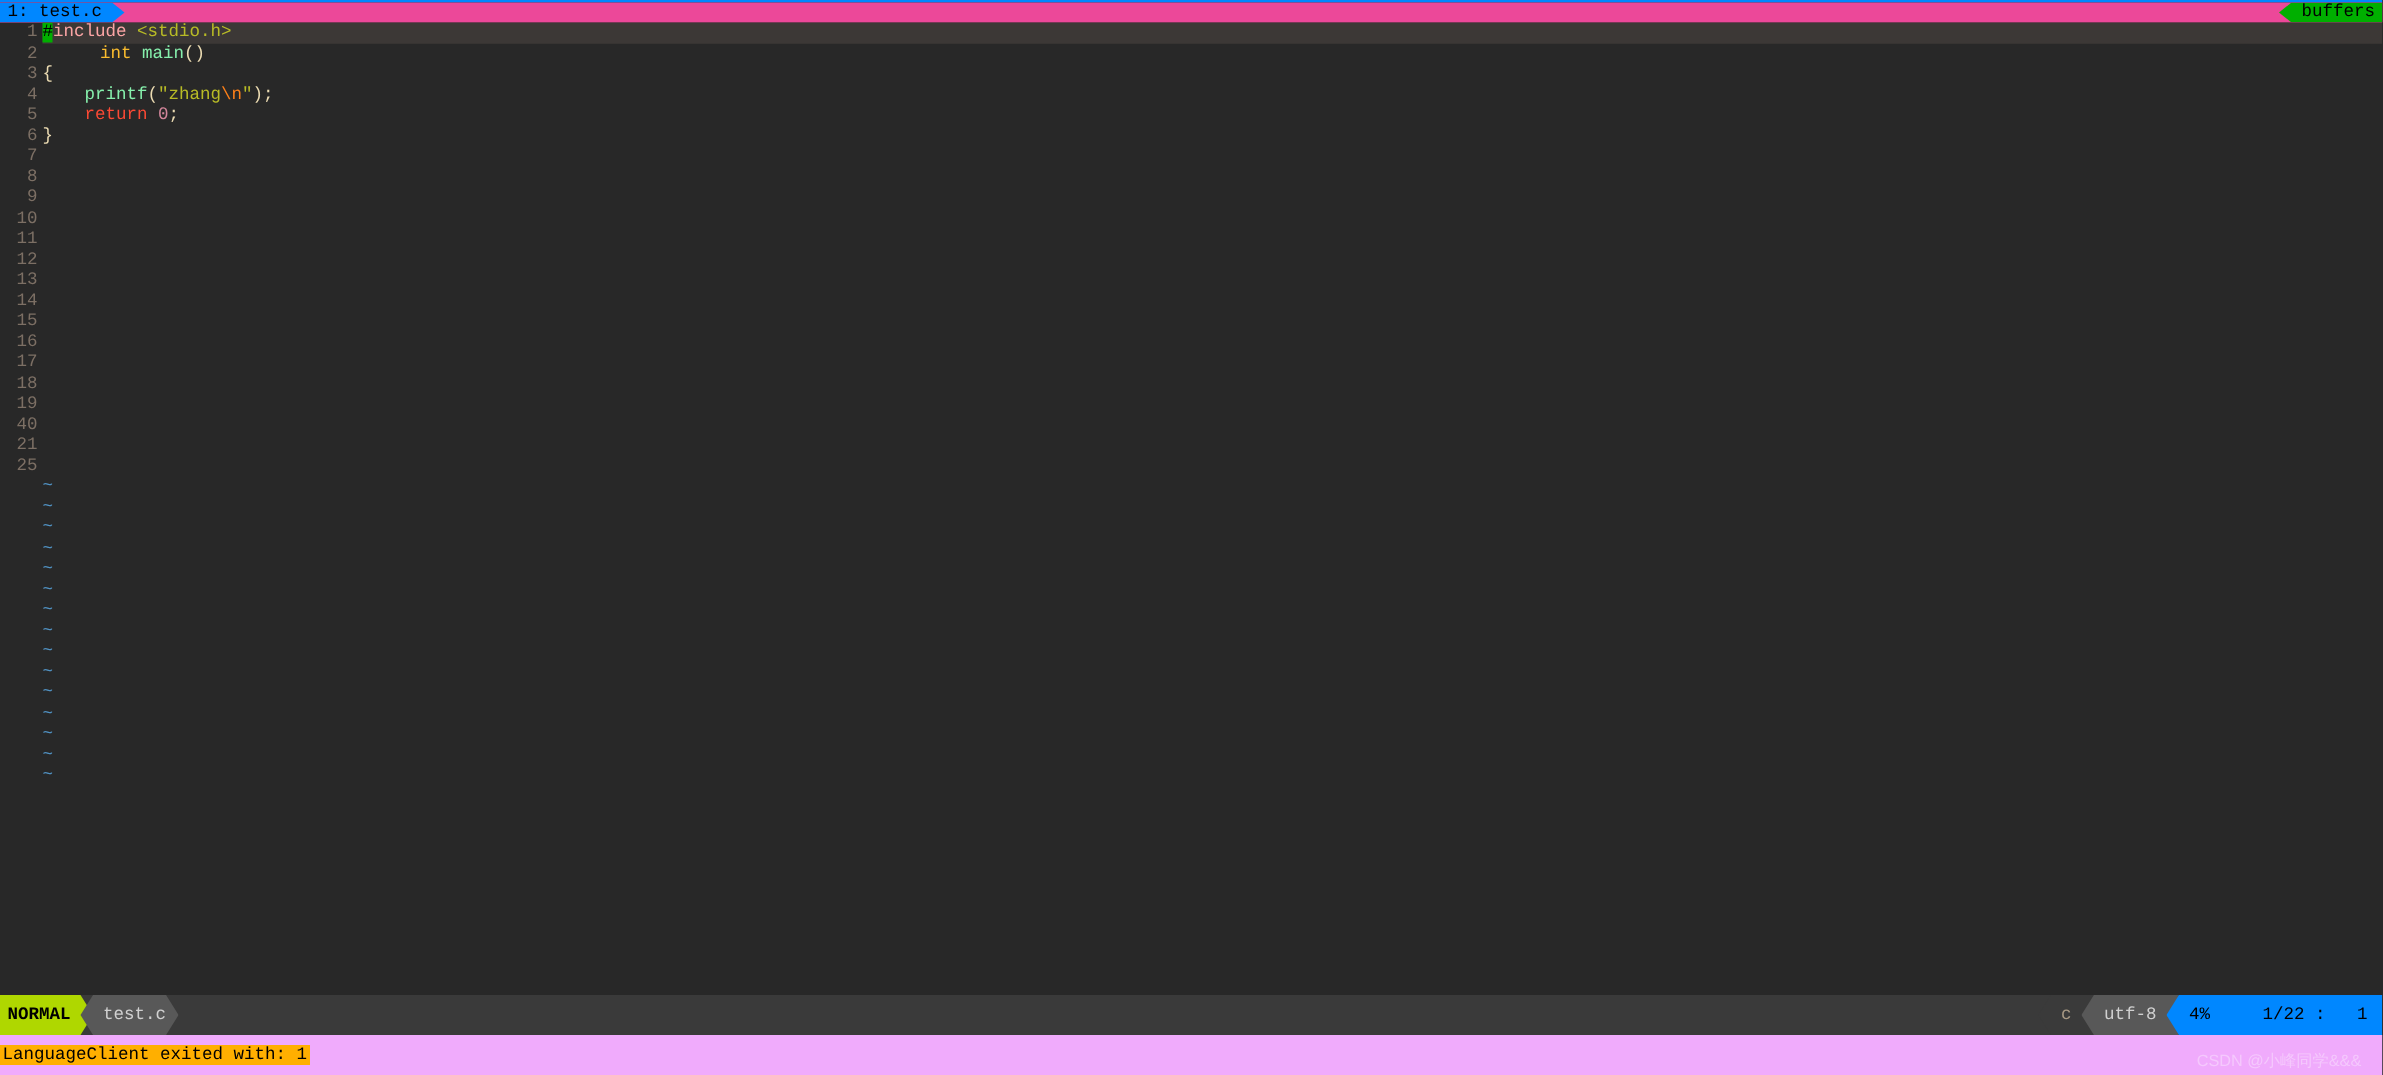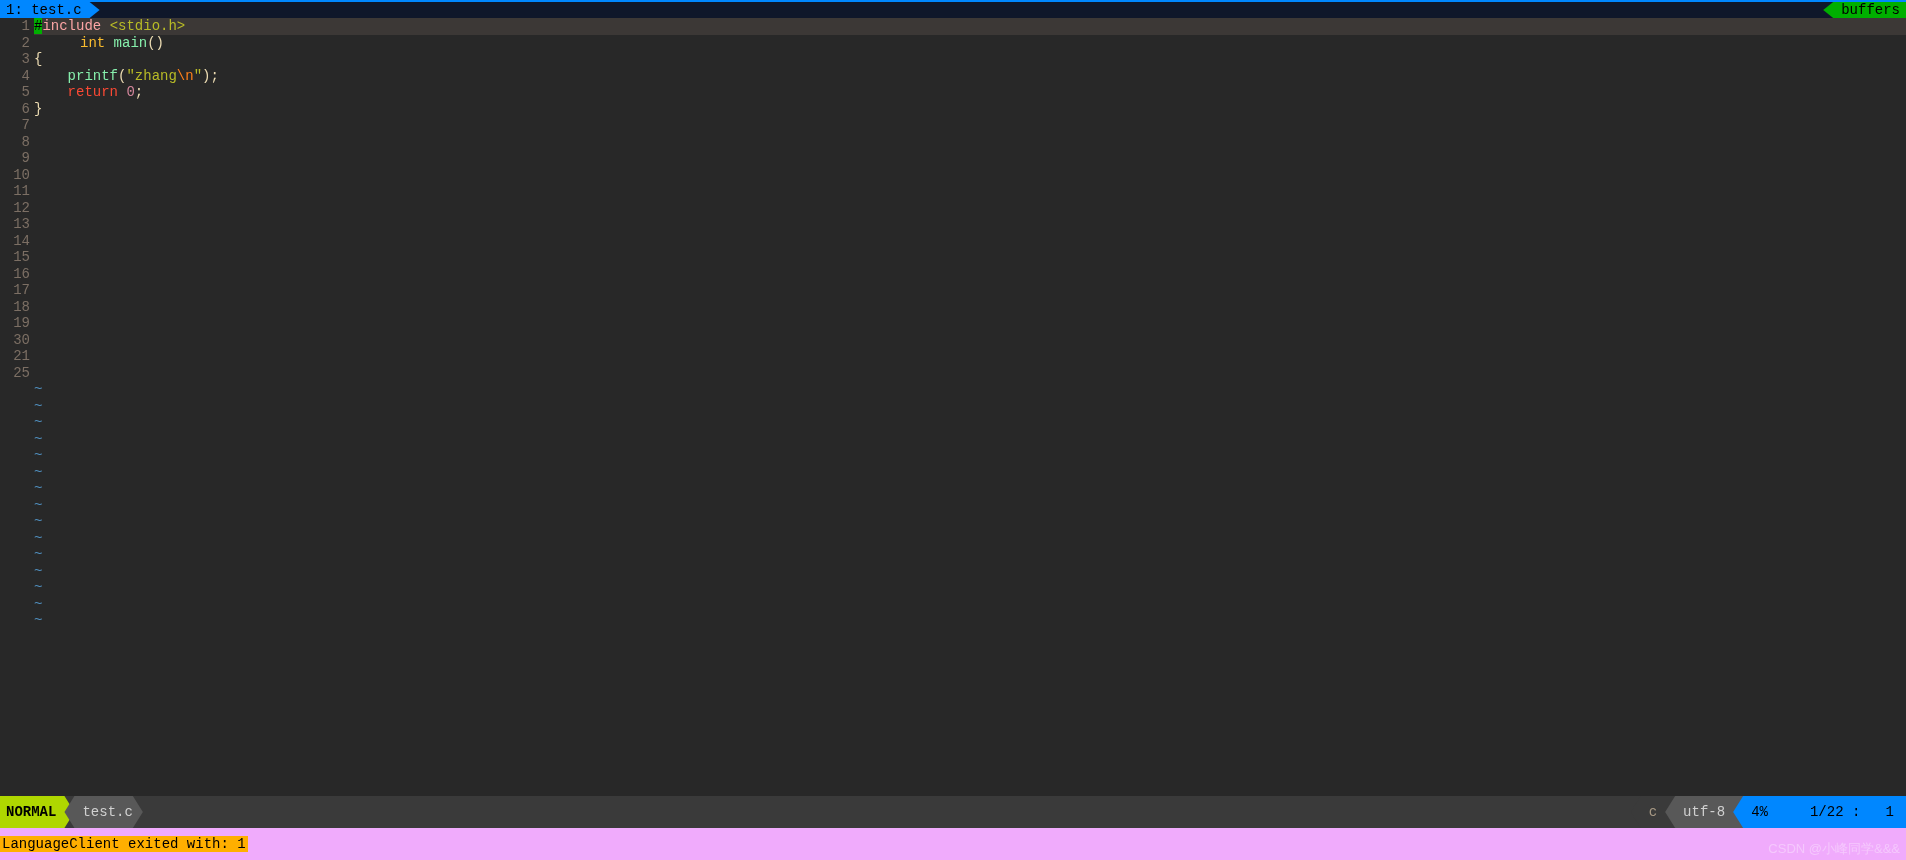--- a/index.html
+++ b/index.html
@@ -12,21 +12,21 @@
     overflow: hidden;
     display: flex;
     flex-direction: column;
   }
   .top-border {
     height: 2px;
     background: #0087ff;
   }
   .tabbar {
     height: 16px;
-    background: #0f172a;
+    background: #ec4899;
     display: flex;
     justify-content: space-between;
     align-items: flex-end;
     color: #ebdbb2;
     gap: 38px;
   }
   .tab-left {
     display: flex;
     align-items: stretch;
   }
@@ -146,21 +146,21 @@
     display: flex;
     align-items: center;
   }
   .cmd-msg {
     background: #ffaf00;
     color: #000;
     padding: 0 2px;
   }
   .watermark {
     position: absolute;
-    right: 6px;
+    right: 17px;
     bottom: 2px;
     color: rgba(255,255,255,0.35);
     font-size: 13px;
     font-family: sans-serif;
   }
 </style>
 </head>
 <body>
 
 <div class="top-border"></div>
@@ -192,21 +192,21 @@
       <div class="ln">10</div>
       <div class="ln">11</div>
       <div class="ln">12</div>
       <div class="ln">13</div>
       <div class="ln">14</div>
       <div class="ln">15</div>
       <div class="ln">16</div>
       <div class="ln">17</div>
       <div class="ln">18</div>
       <div class="ln">19</div>
-      <div class="ln">30</div>
+      <div class="ln">40</div>
       <div class="ln">21</div>
       <div class="ln">25</div>
       <div class="ln"></div>
       <div class="ln"></div>
       <div class="ln"></div>
       <div class="ln"></div>
       <div class="ln"></div>
       <div class="ln"></div>
       <div class="ln"></div>
       <div class="ln"></div>

